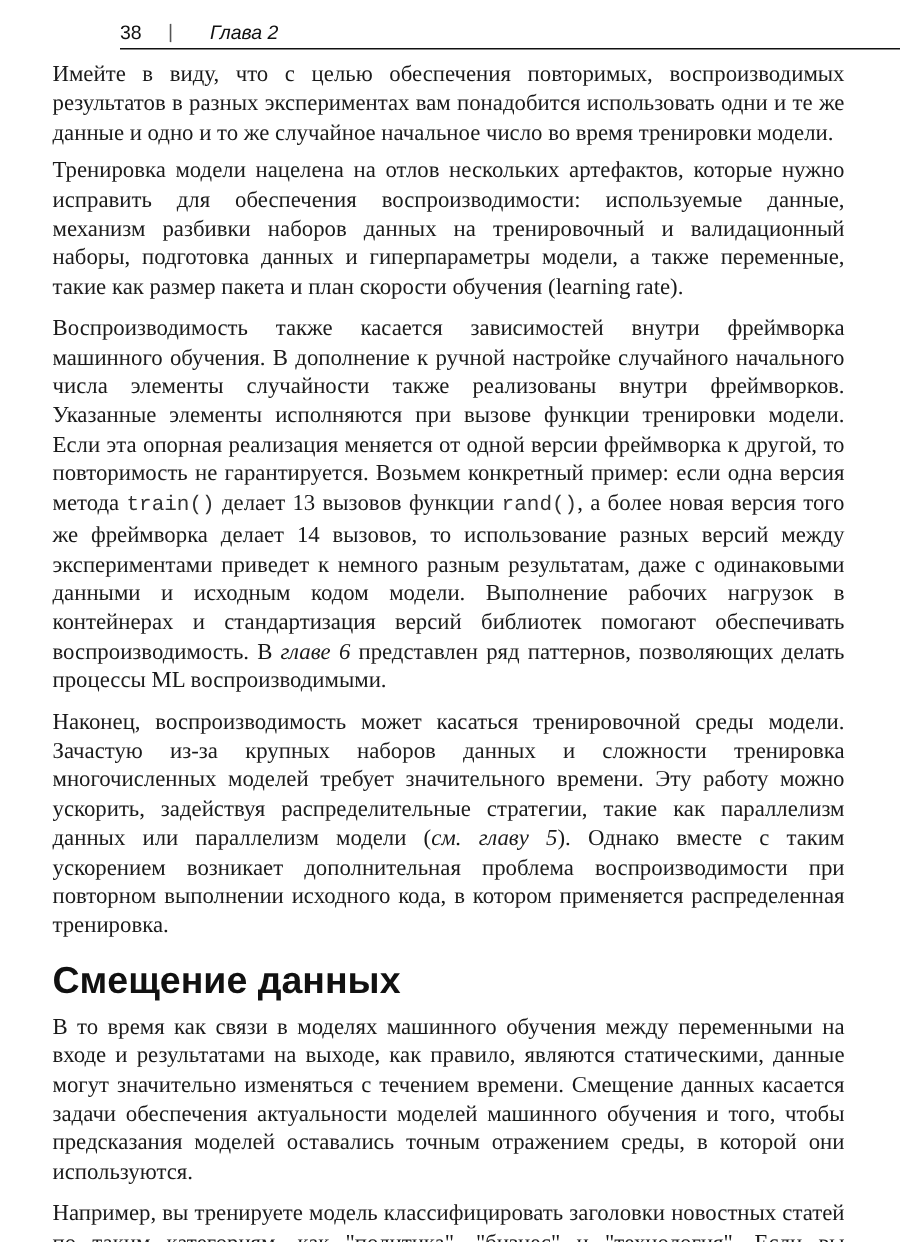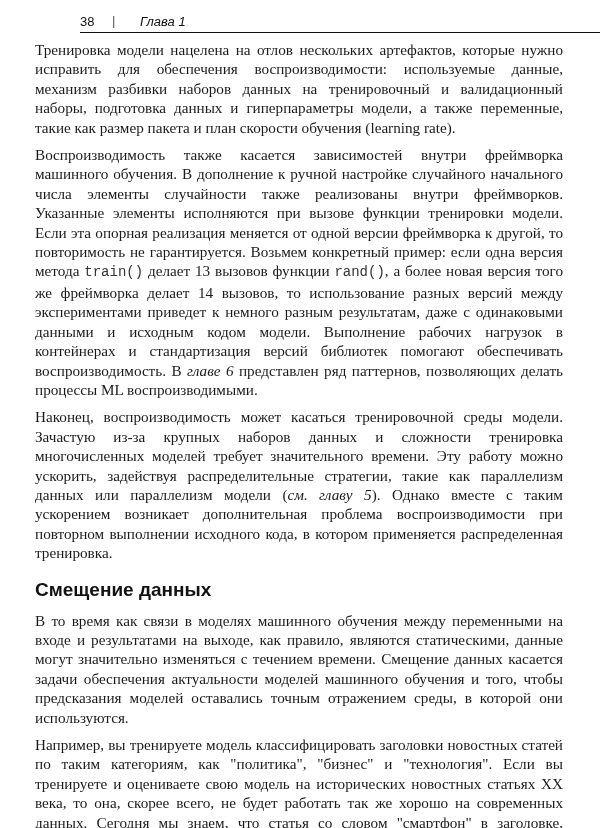--- a/index.html
+++ b/index.html
@@ -16,36 +16,37 @@
     .body {
       position: absolute; top: 40px; left: 0; width: 528px;
       font-family: "Liberation Serif", serif; font-size: 15.2px; line-height: 19.4px;
       text-align: justify; hyphens: manual;
     }
     .body p { margin: 0 0 8px 0; }
     .body p.tight { margin-bottom: 6px; }
     .code { font-family: "Liberation Mono", monospace; font-size: 14px; color: #333; }
     .it { font-style: italic; }
     h2 {
-      font-family: "Liberation Sans", sans-serif; font-weight: bold; font-size: 19px;
+      font-family: "Liberation Sans", sans-serif; font-weight: bold; font-size: 25px;
       margin: 16px 0 10px 0; line-height: 22px; color: #111;
     }
   </style>
 </head>
 <body>
 
 <div class="page">
 
   <div class="running-head">
     <span class="pnum">38</span>
     <span class="sep">|</span>
-    <span class="chap">Глава 1</span>
+    <span class="chap">Глава 2</span>
   </div>
 
   <div class="body">
+    <p class="tight">Имейте в виду, что с целью обеспечения повторимых, воспроизводимых результатов в разных экспериментах вам понадобится использовать одни и те же данные и одно и то же случайное начальное число во время тренировки модели.</p>
 
     <p>Тренировка модели нацелена на отлов нескольких артефактов, которые нужно исправить для обеспечения воспроизводимости: используемые данные, механизм разбивки наборов данных на тренировочный и валидационный наборы, подготовка данных и гиперпараметры модели, а также переменные, такие как размер пакета и план скорости обучения (learning rate).</p>
 
     <p><span>Воспроизводимость также касается зависимостей внутри фреймворка машинного обучения. В дополнение к ручной настройке случайного начального числа элементы случайности также реализованы внутри фреймворков. Указанные элементы исполняются при вызове функции тренировки модели. Если эта опорная реализация меняется от одной версии фреймворка к другой, то повторимость не гарантируется. Возьмем конкретный пример: если одна версия метода </span><span class="code">train()</span><span> делает 13 вызовов функции </span><span class="code">rand()</span><span>, а более новая версия того же фреймворка делает 14 вызовов, то использование разных версий между экспериментами приведет к немного разным результатам, даже с одинаковыми данными и исходным кодом модели. Выполнение рабочих нагрузок в контейнерах и стандартизация версий библиотек помогают обеспечивать воспроизводимость. В </span><span class="it">главе 6</span><span> представлен ряд паттернов, позволяющих делать процессы ML воспроизводимыми.</span></p>
 
     <p><span>Наконец, воспроизводимость может касаться тренировочной среды модели. Зачастую из-за крупных наборов данных и сложности тренировка многочисленных моделей требует значительного времени. Эту работу можно ускорить, задействуя распределительные стратегии, такие как параллелизм данных или параллелизм модели (</span><span class="it">см. главу 5</span><span>). Однако вместе с таким ускорением возникает дополнительная проблема воспроизводимости при повторном выполнении исходного кода, в котором применяется распределенная тренировка.</span></p>
 
     <h2>Смещение данных</h2>
 
     <p>В то время как связи в моделях машинного обучения между переменными на входе и результатами на выходе, как правило, являются статическими, данные могут значительно изменяться с течением времени. Смещение данных касается задачи обеспечения актуальности моделей машинного обучения и того, чтобы предсказания моделей оставались точным отражением среды, в которой они используются.</p>

